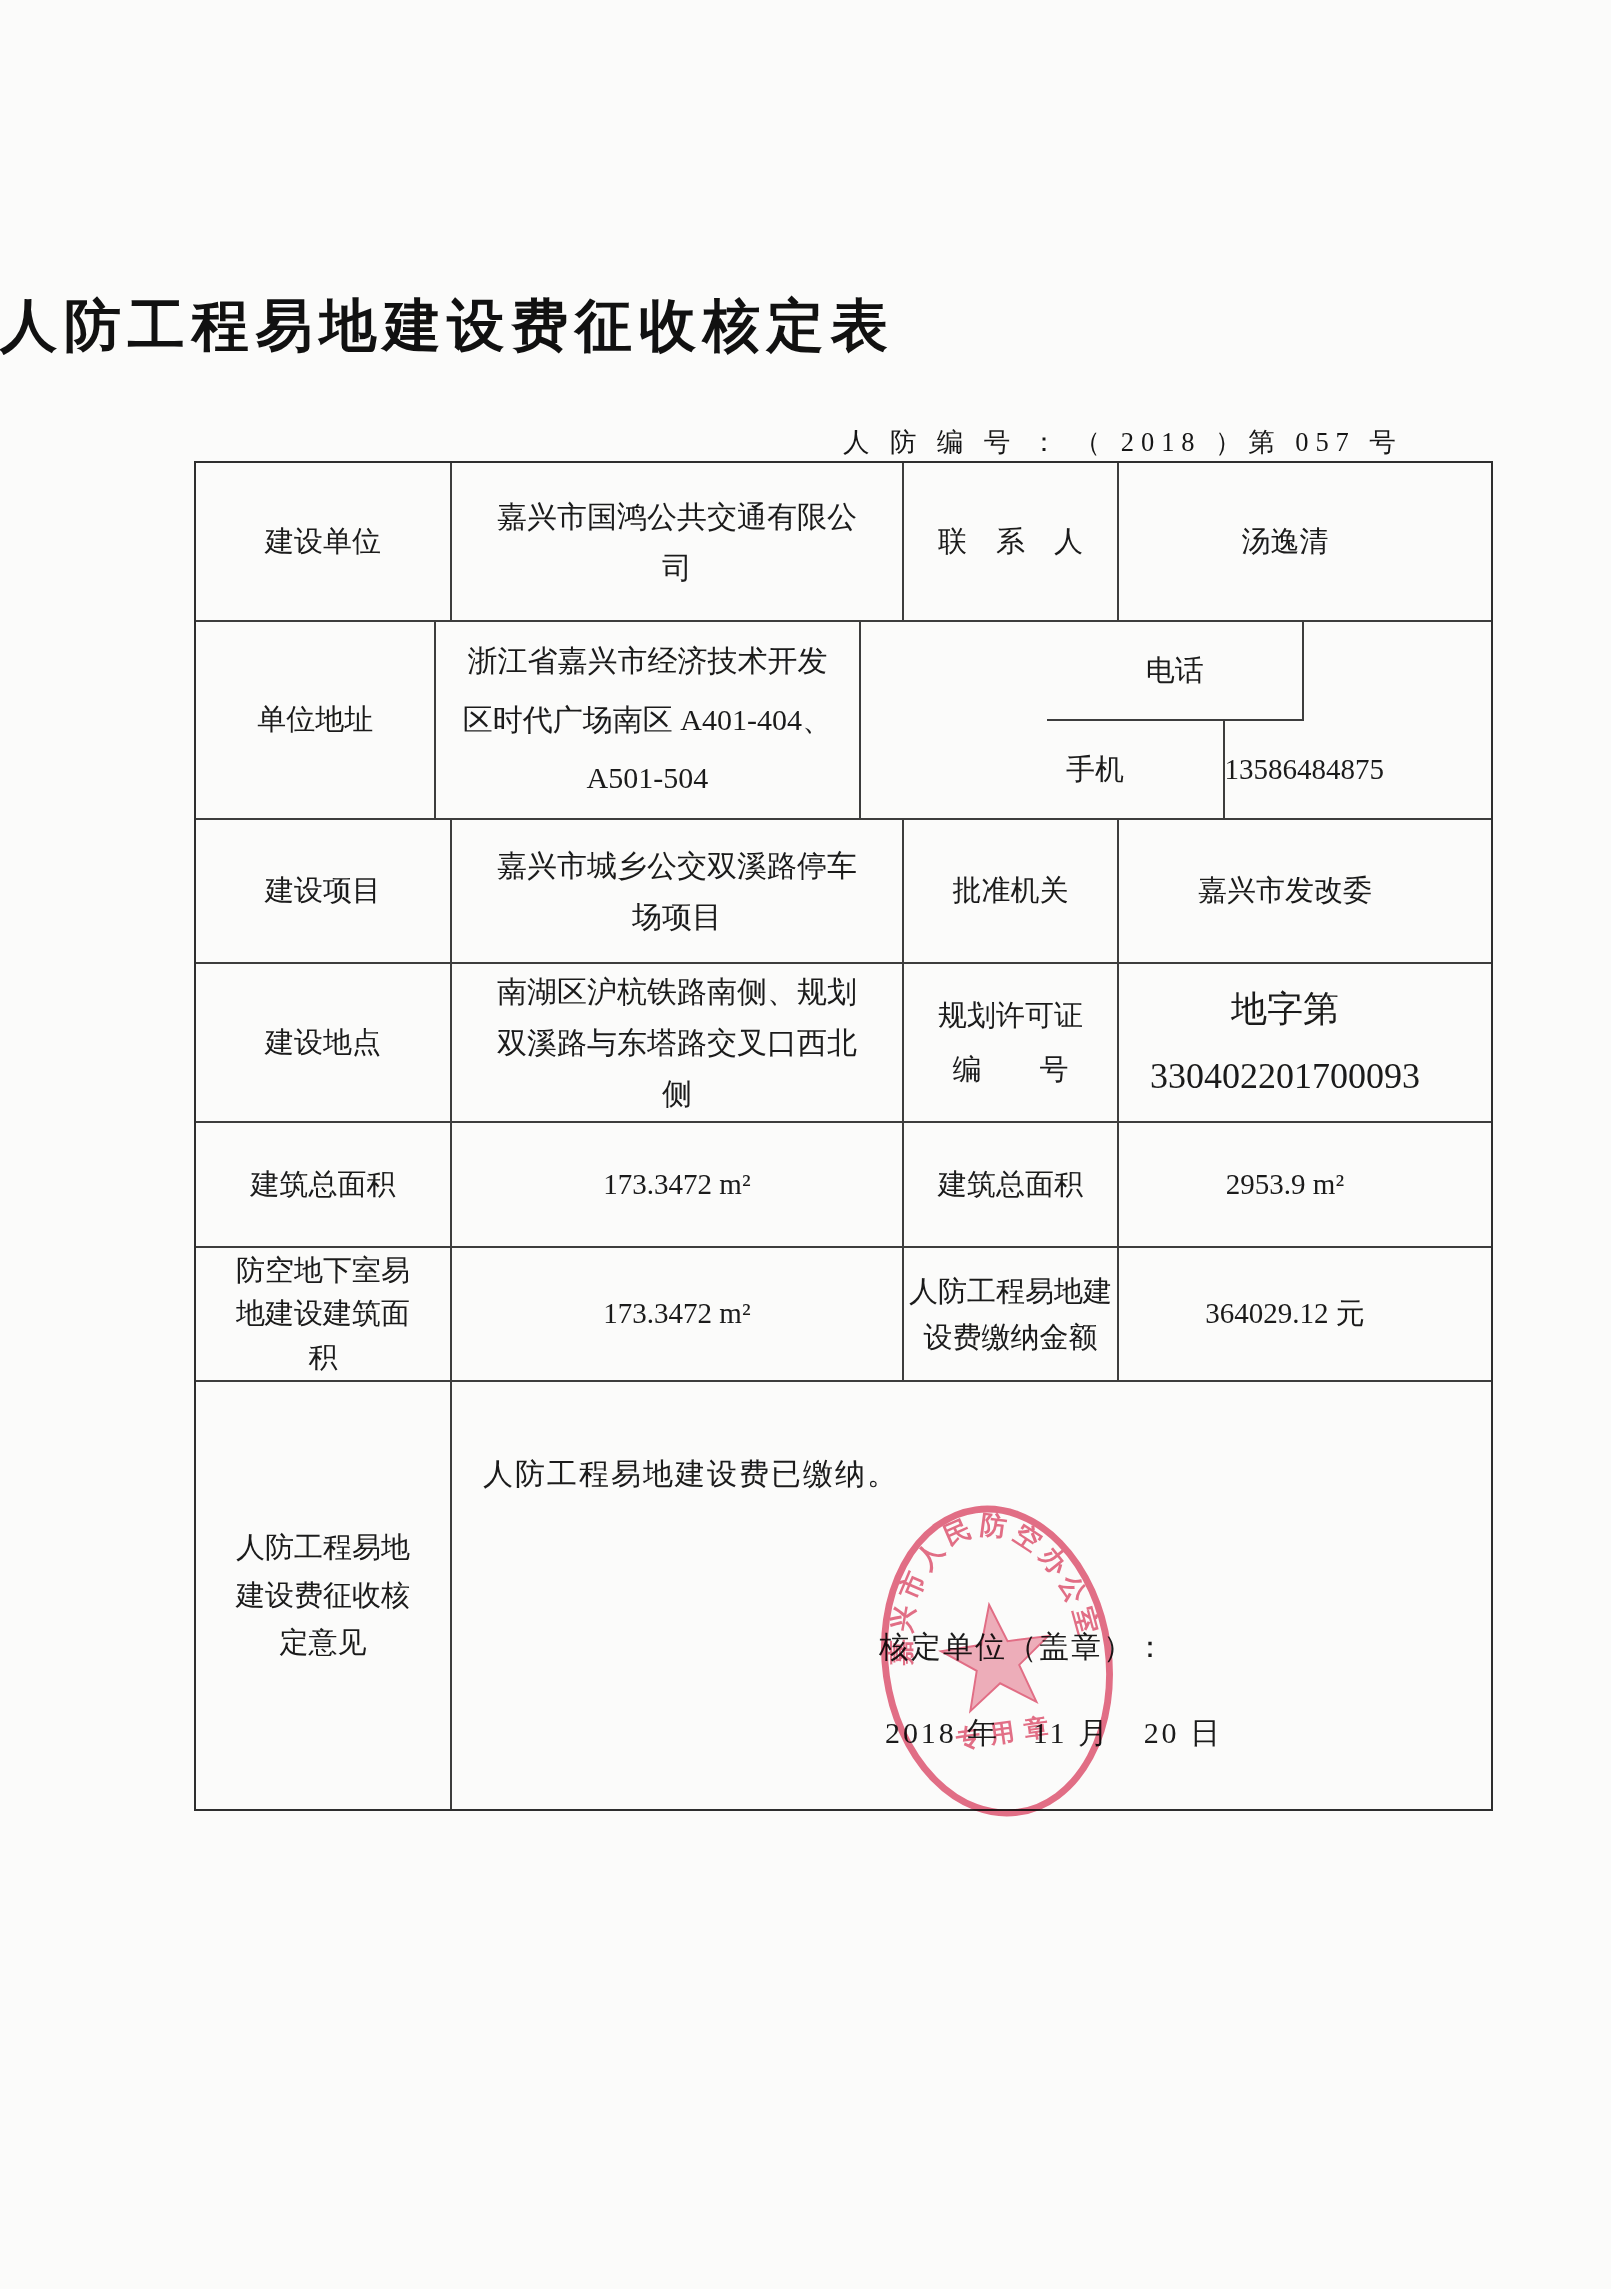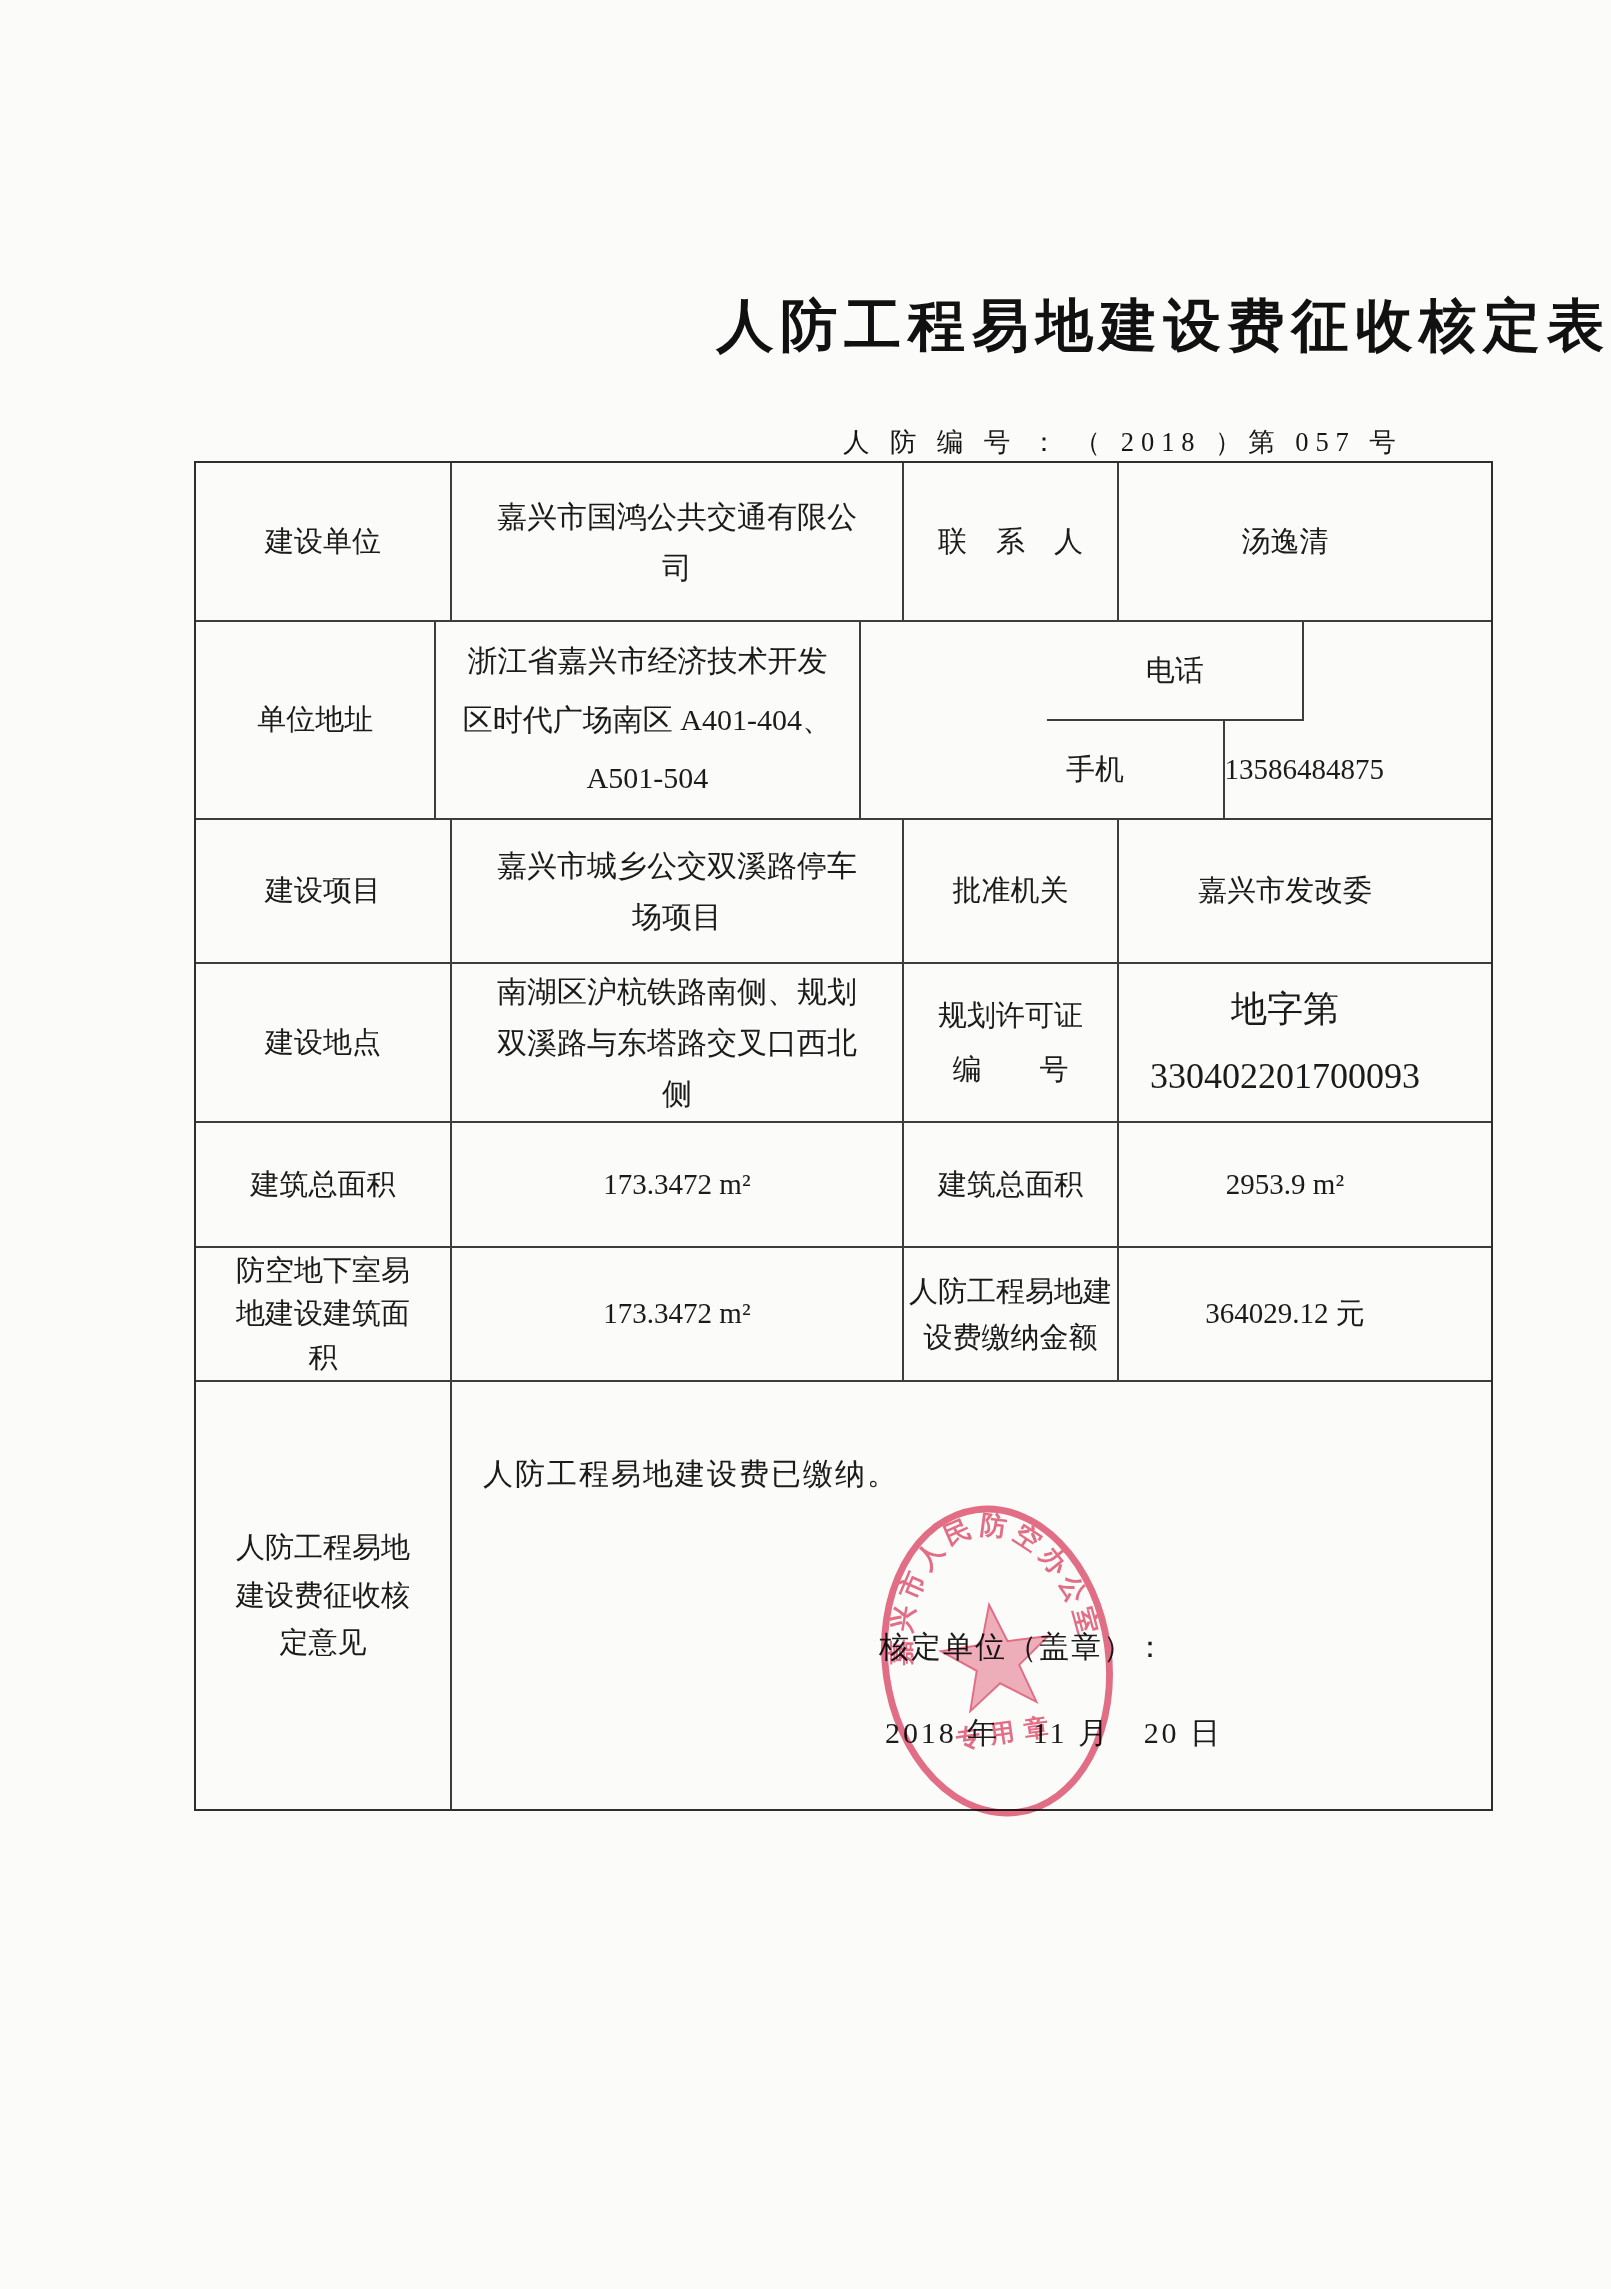--- a/index.html
+++ b/index.html
@@ -5,21 +5,21 @@
   html,body{margin:0;padding:0;}
   body{
     width:1611px;height:2290px;background:#fbfbfa;
     font-family:"Liberation Serif","DejaVu Serif",serif;
     color:#1b1b1b;position:relative;overflow:hidden;
   }
   .page{position:absolute;inset:0;}
 
   .doc-title{
     position:absolute;top:288px;left:0;width:100%;
-    text-align:right;font-size:57px;font-weight:bold;
+    text-align:left;font-size:57px;font-weight:bold;
     letter-spacing:6.9px;color:#111;
   }
   .doc-number{
     position:absolute;top:424px;left:843px;
     font-size:26.5px;letter-spacing:6.9px;white-space:nowrap;color:#161616;
   }
   .doc-number .num-val{margin-left:9.8px;}
 
   .tbl{
     position:absolute;left:194px;top:461px;width:1295px;height:1346px;

